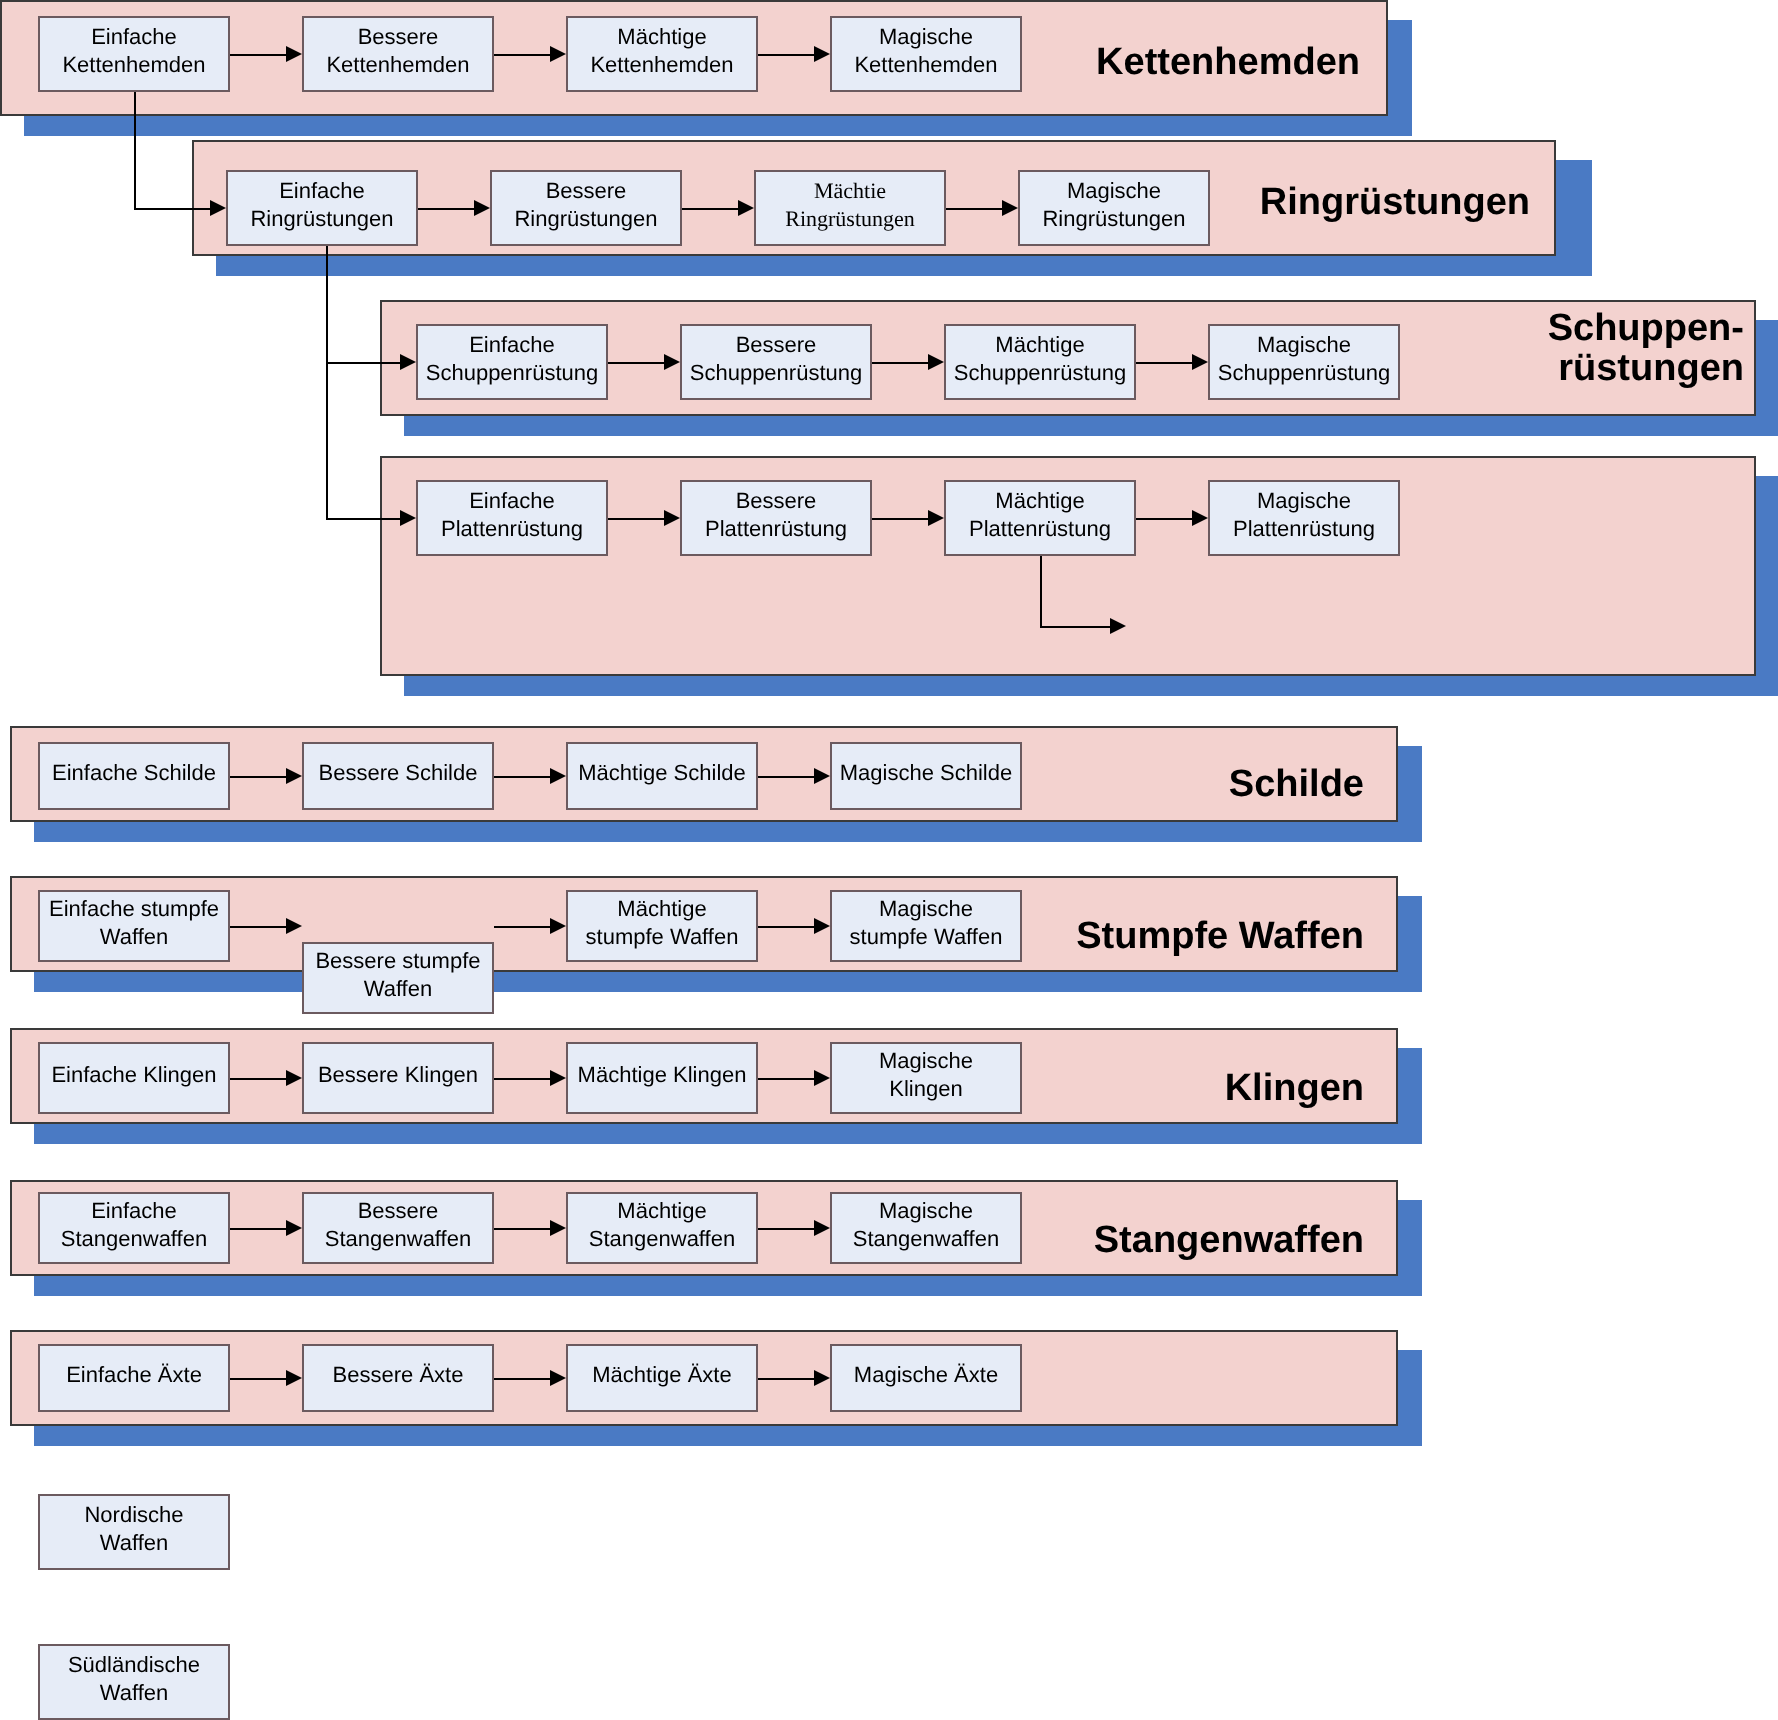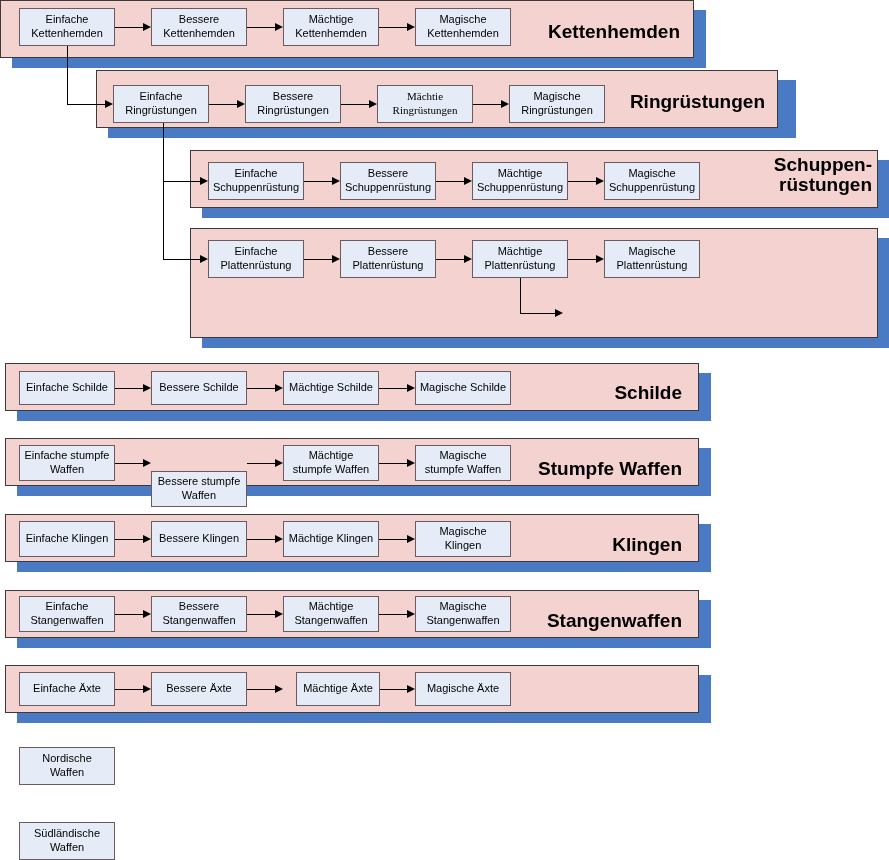--- a/index.html
+++ b/index.html
@@ -240,21 +240,21 @@
   <div class="hline" style="left:247px;top:614px;width:28px;"></div>
   <div class="arrow" style="left:275px;top:609.5px;"></div>
   <div class="hline" style="left:379px;top:614px;width:28px;"></div>
   <div class="arrow" style="left:407px;top:609.5px;"></div>
 
   <div class="bandshadow" style="left:17px;top:675px;width:694px;height:48px;"></div>
   <div class="band" style="left:5px;top:665px;width:694px;height:48px;"></div>
 
   <div class="node" style="left:19px;top:672px;width:96px;height:34px;">Einfache Äxte</div>
   <div class="node" style="left:151px;top:672px;width:96px;height:34px;">Bessere Äxte</div>
-  <div class="node" style="left:296px;top:672px;width:84px;height:34px;">Mächtige Äxte</div>
+  <div class="node" style="left:283px;top:672px;width:96px;height:34px;">Mächtige Äxte</div>
   <div class="node" style="left:415px;top:672px;width:96px;height:34px;">Magische Äxte</div>
 
   <div class="hline" style="left:115px;top:689px;width:28px;"></div>
   <div class="arrow" style="left:143px;top:684.5px;"></div>
   <div class="hline" style="left:247px;top:689px;width:28px;"></div>
   <div class="arrow" style="left:275px;top:684.5px;"></div>
   <div class="hline" style="left:379px;top:689px;width:28px;"></div>
   <div class="arrow" style="left:407px;top:684.5px;"></div>
 
   <div class="node free-node" style="left:19px;top:747px;width:96px;height:38px;">Nordische

